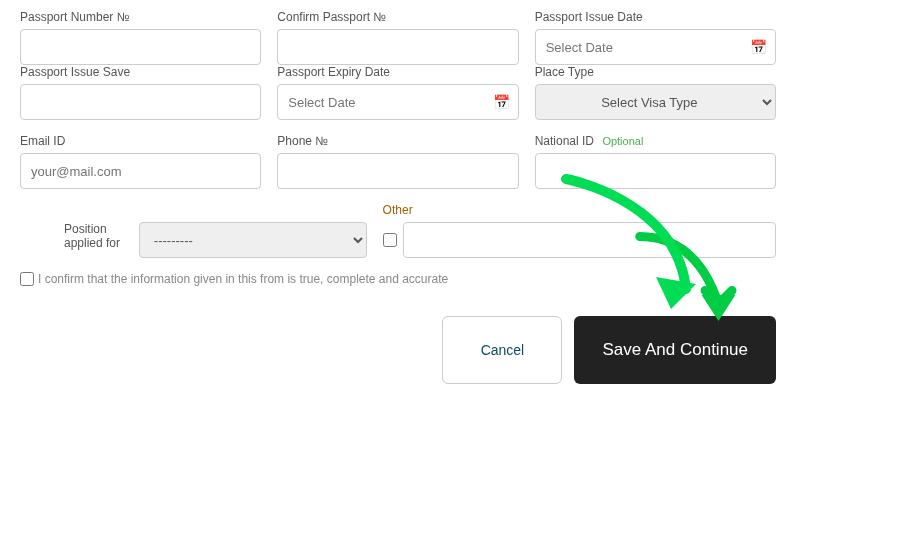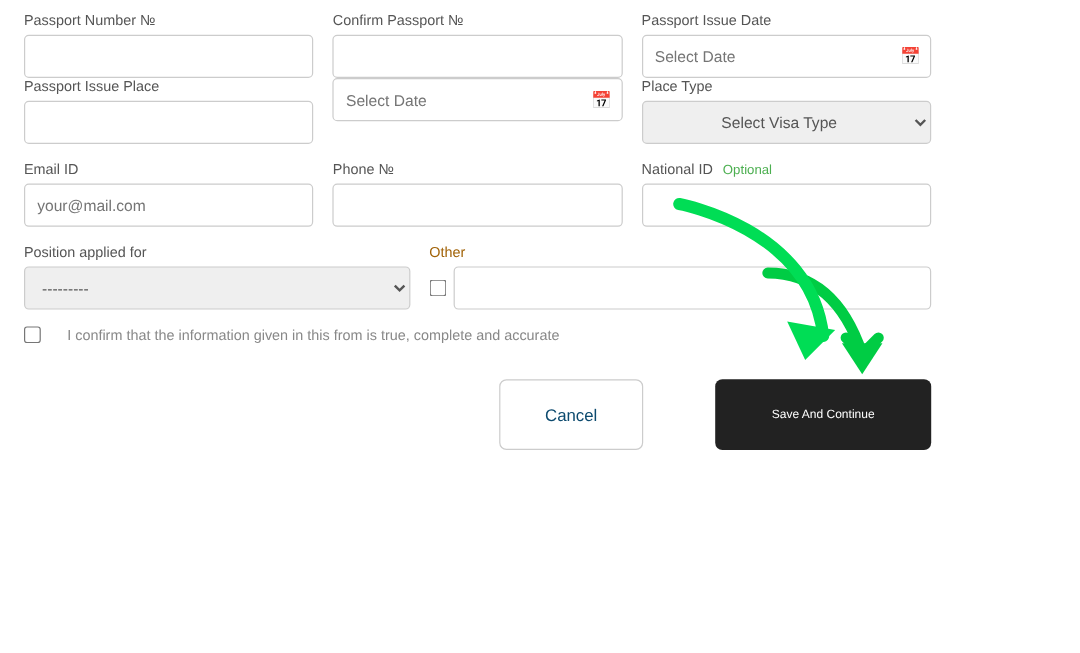--- a/index.html
+++ b/index.html
@@ -83,22 +83,22 @@
       text-align: center;
     }
     .position-row {
       display: flex;
       gap: 16px;
       margin-bottom: 14px;
       align-items: flex-end;
     }
     .position-group {
       display: flex;
-      flex-direction: column;
       flex: 1;
+      margin-left: 44px;
     }
     .position-group label {
       font-size: 12px;
       color: #555;
       margin-bottom: 5px;
     }
     .position-group select {
       border: 1px solid #ccc;
       border-radius: 4px;
       padding: 8px 10px;
@@ -134,21 +134,21 @@
       padding: 8px 10px;
       font-size: 13px;
       color: #333;
       height: 36px;
       flex: 1;
       outline: none;
     }
     .confirm-row {
       display: flex;
       align-items: flex-end;
-      gap: 22px;
+      gap: 4px;
       margin-bottom: 30px;
     }
     .confirm-row input[type="checkbox"] {
       width: 14px;
       height: 14px;
     }
     .confirm-row label {
       font-size: 12px;
       color: #888;
     }
@@ -166,25 +166,24 @@
       font-size: 14px;
       color: #0c4a6e;
       cursor: pointer;
       min-width: 120px;
     }
     .btn-save {
       background: #222;
       border: none;
       border-radius: 6px;
       padding: 24px 28px;
-      font-size: 10px;
+      font-size: 17px;
       color: #fff;
       cursor: pointer;
       min-width: 180px;
-      margin-left: 48px;
     }
     .arrow-svg {
       position: absolute;
       right: -10px;
       bottom: -10px;
       width: 160px;
       height: 160px;
       pointer-events: none;
     }
     .top-section {
@@ -209,24 +208,25 @@
       <label>Passport Issue Date</label>
       <div class="date-input-wrapper">
         <input type="text" placeholder="Select Date" style="">
         <span class="cal-icon">📅</span>
       </div>
     </div>
   </div>
 
   <div class="form-row">
     <div class="form-group">
-      <label>Passport Issue Place</label>
-      <input type="text" style="">
-    </div>
-    <div class="form-group">
+      <label>Passport Issue Save</label>
+      <input type="text" style="">
+    </div>
+    <div class="form-group">
+      <label>Passport Expiry Date</label>
       <div class="date-input-wrapper">
         <input type="text" placeholder="Select Date" style="">
         <span class="cal-icon">📅</span>
       </div>
     </div>
     <div class="form-group">
       <label>Place Type</label>
       <select>
         <option>Select Visa Type</option>
       </select>

